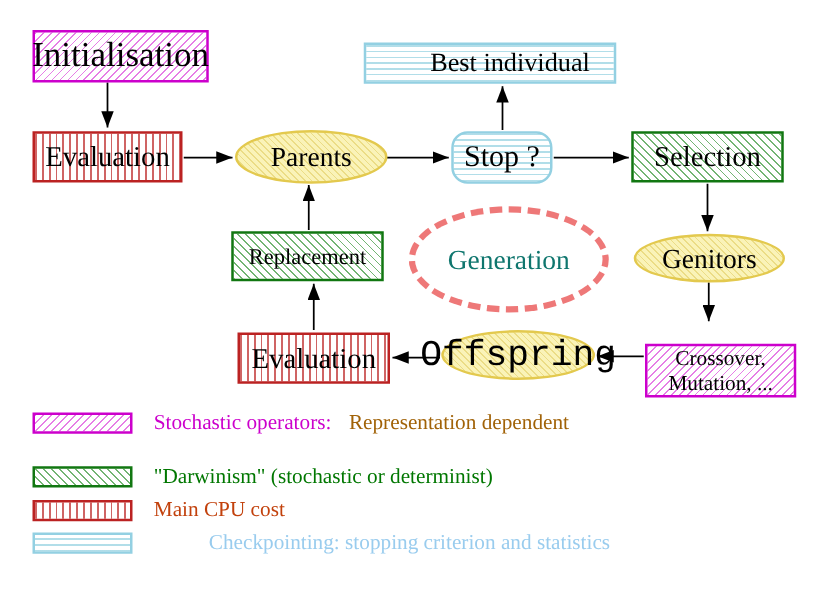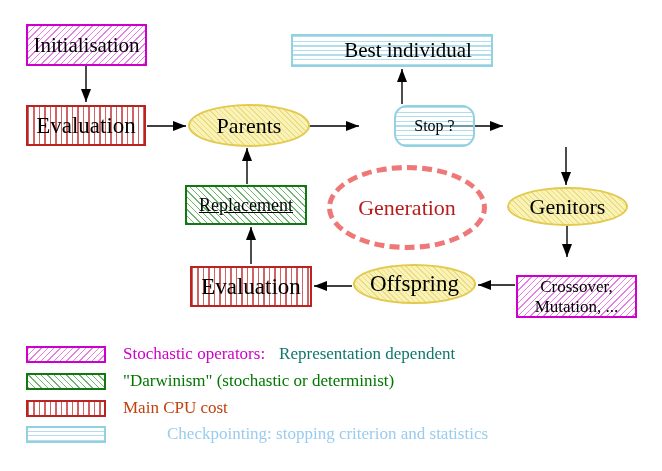--- a/index.html
+++ b/index.html
@@ -36,40 +36,40 @@
     border:2px solid #93d0e2;
     background:repeating-linear-gradient(0deg, rgba(136,204,221,0.65) 0 1.3px, rgba(255,255,255,0) 1.3px 4.6px);
   }
   .yellow-ellipse{
     border:2px solid #e3c94e;
     border-radius:50%;
     background:#faf3b8 repeating-linear-gradient(45deg, rgba(208,178,40,0.35) 0 1px, rgba(255,255,255,0) 1px 3.8px);
   }
 
   
-  .n-init       {left:26px;  top:24px;  width:121px; height:42px; font-size:21px;}
+  .n-init       {left:26px;  top:24px;  width:141px; height:42px; font-size:28px;}
   .n-evaltop    {left:26px;  top:105px; width:120px; height:41px; font-size:23px;}
   .n-parents    {left:188px; top:104px; width:122px; height:43px; font-size:22px;align-items:center;}
-  .n-stop       {left:361px; top:105px; width:81px;  height:42px; font-size:16px; border-radius:13px;margin-left:33px;}
+  .n-stop       {left:361px; top:105px; width:81px;  height:42px; font-size:24px; border-radius:13px;}
   .n-best       {left:291px; top:34px;  width:202px; height:33px; font-size:21px;padding-left:32px;}
   .n-selection  {left:505px; top:105px; width:122px; height:41px; font-size:23px;}
   .n-genitors   {left:507px; top:187px; width:121px; height:39px; font-size:22px;font-family:Liberation Serif, serif;}
   .n-crossover  {left:516px; top:275px; width:121px; height:43px; font-size:17px; line-height:20px; white-space:normal;}
-  .n-offspring  {left:353px; top:264px; width:123px; height:40px; font-size:23px;}
+  .n-offspring  {left:353px; top:264px; width:123px; height:40px; font-size:29px;font-family:Liberation Mono, monospace;}
   .n-evalbot    {left:190px; top:266px; width:122px; height:41px; font-size:23px;}
-  .n-replace    {left:185px; top:185px; width:122px; height:40px; font-size:18px;text-decoration:underline;}
+  .n-replace    {left:185px; top:185px; width:122px; height:40px; font-size:18px;}
   .n-generation {left:327px; top:165px; width:160px; height:85px; font-size:22px;
-                 border:5px dashed #ee7878; border-radius:50%; color:#b91c1c;}
+                 border:5px dashed #ee7878; border-radius:50%; color:#0f766e;}
 
   
   .legend-row{position:absolute;left:26px;display:flex;align-items:center;font-size:17px;}
   .legend-swatch{width:80px;height:17px;box-sizing:border-box;flex:0 0 auto;margin-right:17px;}
-  .lr-1{top:344px;justify-content:flex-end;} .lr-2{top:371px;} .lr-3{top:398px;} .lr-4{top:424px;gap:44px;}
+  .lr-1{top:328px;justify-content:flex-end;} .lr-2{top:371px;} .lr-3{top:398px;} .lr-4{top:424px;gap:44px;}
   .t-magenta{color:#cc00cc;}
-  .t-gold{color:#0f766e;margin-left:14px;}
+  .t-gold{color:#a16207;margin-left:14px;}
   .t-green{color:#007700;}
   .t-red{color:#c2410c;}
   .t-cyan{color:#99ccee;}
 </style>
 </head>
 <body>
 
 <div class="canvas">
 
   <svg class="arrows" viewBox="0 0 662 471" xmlns="http://www.w3.org/2000/svg">
@@ -106,20 +106,23 @@
   </div>
 
   <div class="node cyan-hstripe n-stop">
     <span>Stop ?</span>
   </div>
 
   <div class="node cyan-hstripe n-best">
     <span>Best individual</span>
   </div>
 
+  <div class="node green-hatch n-selection">
+    <span>Selection</span>
+  </div>
 
   <div class="node yellow-ellipse n-genitors">
     <span>Genitors</span>
   </div>
 
   <div class="node magenta-hatch n-crossover">
     <span>
       <span>Crossover,</span><br>
       <span>Mutation, ...</span>
     </span>

